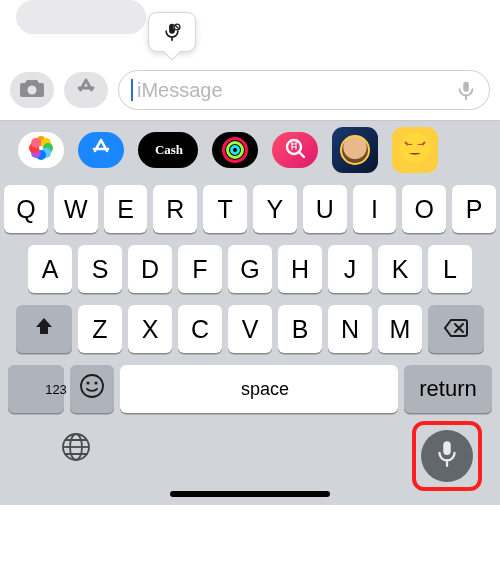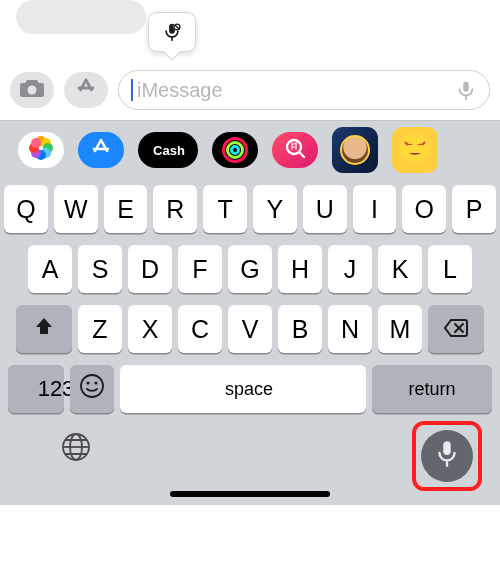--- a/index.html
+++ b/index.html
@@ -89,20 +89,21 @@
   .separator { height: 1px; background: #c7c7cb; }
   .keyboard-area { background: #d1d4d9; }
 
   .app-strip {
     height: 58px;
     display: flex;
     align-items: center;
     gap: 14px;
     padding: 12px 18px;
     overflow: hidden;
+    font-family: Liberation Serif, serif;
   }
   .app-icon {
     width: 46px; height: 36px;
     border-radius: 18px;
     flex-shrink: 0;
     display: flex; align-items: center; justify-content: center;
   }
 
   
   .kbd { padding: 6px 4px 0 4px; }
@@ -130,24 +131,24 @@
   .key-fn {
     background: #aeb3bc;
     width: 56px;
   }
   .bottom-row {
     display: flex;
     gap: 6px;
     padding: 0 4px;
     margin-bottom: 6px;
   }
-  .key-123 { width: 56px; background: #aeb3bc; font-size: 22px; padding-left: 40px; }
+  .key-123 { width: 56px; background: #aeb3bc; font-size: 13px; padding-left: 40px; }
   .key-emoji { width: 44px; background: #aeb3bc; font-size: 24px; }
   .key-space { flex: 1; background: #fff; font-size: 18px; padding-left: 12px; }
-  .key-return { width: 120px; background: #aeb3bc; font-size: 18px; }
+  .key-return { width: 88px; background: #aeb3bc; font-size: 22px; }
 
   
   .bottom-bar {
     height: 86px;
     position: relative;
   }
   .globe-btn {
     position: absolute;
     left: 56px; top: 10px;
     width: 40px; height: 40px;

